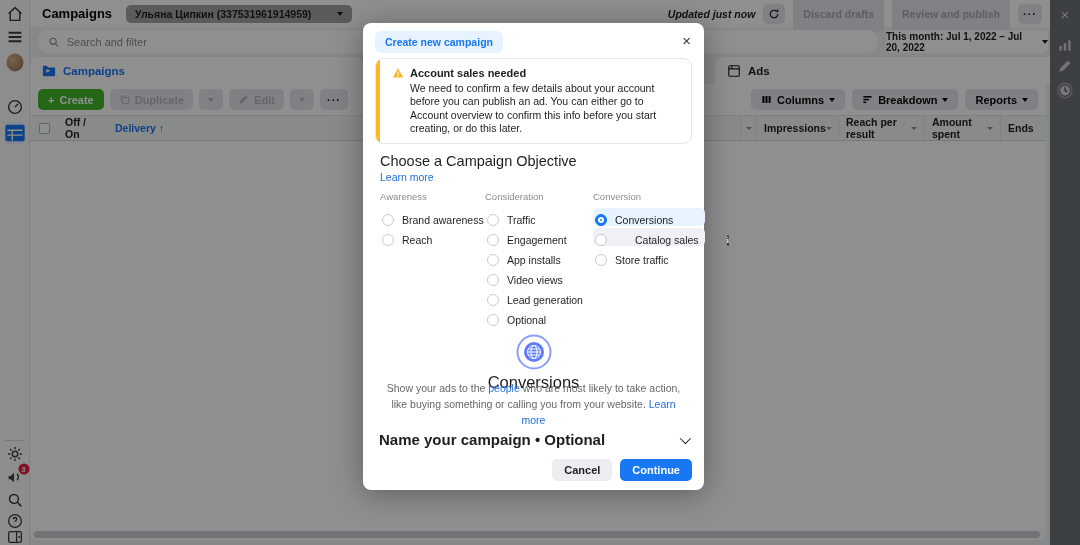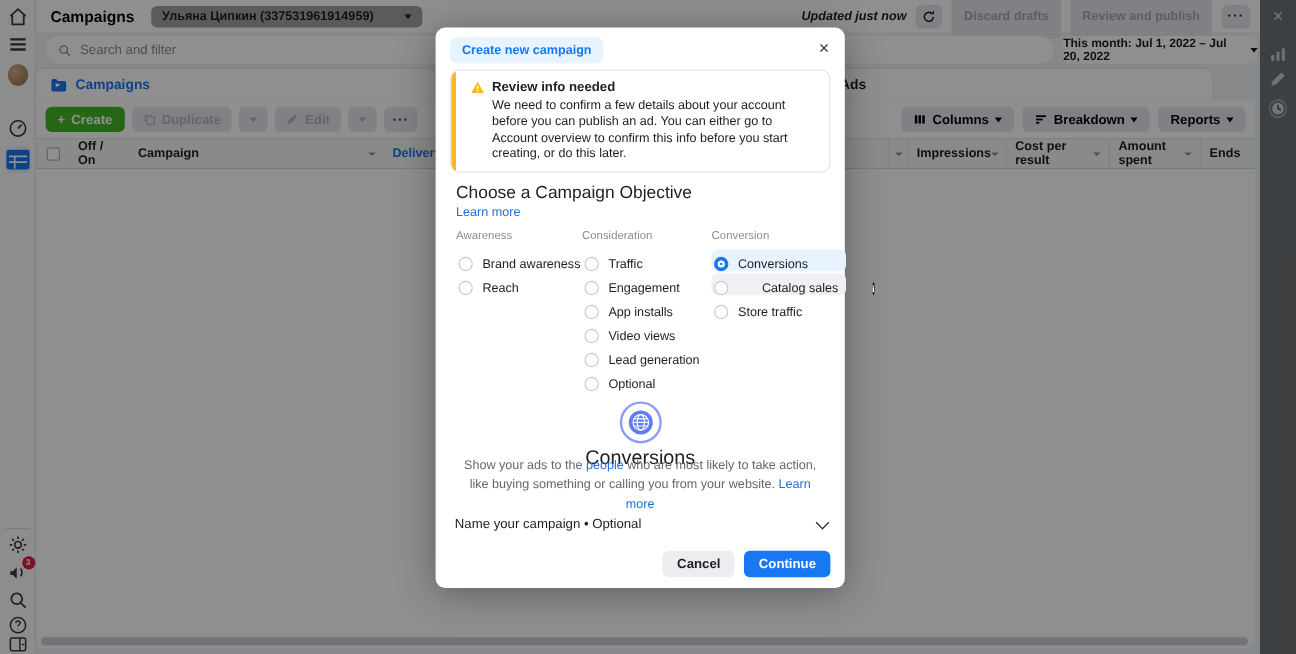--- a/index.html
+++ b/index.html
@@ -37,21 +37,21 @@
   
   .search-box { position:absolute; left:38px; top:30px; width:840px; height:23px; background:#FFFFFF; border-radius:14px; display:flex; align-items:center; gap:7px; padding:0 10px; color:#8A8D91; }
   .search-box svg { width:12px; height:12px; }
   .search-box input { border:none; outline:none; background:transparent; font-family:inherit; font-size:11px; color:#1C1E21; width:100%; }
   .search-box input::placeholder { color:#8A8D91; }
   .date-pill { position:absolute; left:886px; top:30px; width:162px; height:23px; background:#FFFFFF; border-radius:5px; display:flex; align-items:center; justify-content:center; gap:6px; font-size:10px; font-weight:bold; color:#1C1E21; }
 
   
   .tab-card { position:absolute; top:57px; height:27px; background:#FFFFFF; border-radius:7px 7px 0 0; display:flex; align-items:center; gap:7px; padding:0 12px; font-size:11.5px; font-weight:bold; color:#1C1E21; box-shadow:0 0 1px rgba(0,0,0,.12); }
   .tab-campaigns { left:30px; width:333px; color:#1877F2; }
-  .tab-ads { left:667px; width:343px; }
+  .tab-ads { left:715px; width:343px; }
   .tab-card svg { width:14px; height:14px; flex:0 0 auto; }
 
   
   .panel { position:absolute; left:30px; top:84px; width:1016px; height:446px; background:#FFFFFF; }
   .toolbar { display:flex; align-items:center; gap:6px; padding:5px 8px; height:31px; }
   .btn-create { height:21px; padding:0 10px; background:#42B72A; color:#FFFFFF; font-size:11px; font-weight:bold; }
   .btn-gray-dis { height:21px; padding:0 9px; background:#E4E6EB; color:#B3B7BC; font-size:11px; font-weight:bold; }
   .btn-caret-dis { width:24px; height:21px; background:#E4E6EB; color:#B3B7BC; }
   .btn-more2 { width:28px; height:21px; background:#E4E6EB; color:#1C1E21; font-size:11px; font-weight:bold; letter-spacing:1px; }
   .toolbar-right { margin-left:auto; display:flex; gap:7px; }
@@ -117,21 +117,21 @@
   .radio.on::before { content:""; position:absolute; inset:2px; border:2px solid #fff; border-radius:50%; }
   .obj-label { font-size:10.5px; color:#1C1E21; white-space:nowrap; }
   .info { margin-left:auto; width:11px; height:11px; border-radius:50%; background:#1C1E21; color:#fff; font-size:8px; font-weight:bold; line-height:11px; text-align:center; font-family:"Liberation Serif", serif; }
 
   .globe-wrap { position:absolute; left:50%; top:311px; transform:translateX(-50%); width:36px; height:36px; }
   .m-title { position:absolute; left:0; right:0; top:350px; text-align:center; font-size:16.5px; color:#1C1E21; }
   .m-desc { position:absolute; left:20px; right:20px; top:358px; text-align:center; font-size:10.5px; line-height:1.5; color:#65676B; }
   .m-desc a { color:#216FDB; text-decoration:none; }
 
   .name-row { position:absolute; left:0; right:0; top:408px; padding:0 16px; display:flex; align-items:center; justify-content:space-between; }
-  .name-label { font-size:11px; font-weight:normal; color:#1C1E21; }
+  .name-label { font-size:15px; font-weight:bold; color:#1C1E21; }
   .chev { width:8px; height:8px; border-right:1.6px solid #1C1E21; border-bottom:1.6px solid #1C1E21; transform:rotate(45deg) translateY(-2px); }
 
   .m-footer { position:absolute; right:12px; bottom:9px; display:flex; gap:8px;margin-top:28px; }
   .btn-cancel { height:22px; padding:0 12px; background:#EBEDF0; color:#1C1E21; font-size:11px; font-weight:bold; }
   .btn-continue { height:22px; padding:0 12px; background:#1877F2; color:#FFFFFF; font-size:11px; font-weight:bold; }
 </style>
 </head>
 <body>
 
 <div id="app">
@@ -293,38 +293,34 @@
             <span class="caret"></span>
         </button>
       </div>
     </div>
 
     <div class="thead">
       <div class="th th-check">
           <span class="checkbox"></span>
         </div>
       <div class="th th-offon">Off / On</div>
-      <div class="th th-campaign">
-        <span>Campaign</span>
-          <span class="caret sm"></span>
-      </div>
       <div class="th th-delivery">
         <span>Delivery</span>
           <span>↑</span>
       </div>
       <div class="th th-spacer"></div>
       <div class="th th-r th-caretonly">
           <span class="caret sm"></span>
         </div>
       <div class="th th-r th-impressions">
         <span>Impressions</span>
           <span class="caret sm"></span>
       </div>
       <div class="th th-r th-cost">
-        <span>Cost per result</span>
+        <span>Reach per result</span>
           <span class="caret sm"></span>
       </div>
       <div class="th th-r th-amount">
         <span>Amount spent</span>
           <span class="caret sm"></span>
       </div>
       <div class="th th-r th-ends">Ends</div>
     </div>
     <div class="tbody"></div>
   </div>
@@ -365,21 +361,21 @@
 
     <div class="warn-card">
       <div class="warn-stripe"></div>
       <div class="warn-inner">
         <div class="warn-title-row">
           <svg viewBox="0 0 16 16">
               <path d="M8 1.5 15 14H1L8 1.5z" fill="#F7B928"></path>
               <rect x="7.2" y="6" width="1.6" height="4" fill="#fff"></rect>
               <rect x="7.2" y="11" width="1.6" height="1.6" fill="#fff"></rect>
             </svg>
-          <span class="warn-title">Review info needed</span>
+          <span class="warn-title">Account sales needed</span>
         </div>
         <div class="warn-body">We need to confirm a few details about your account before you can publish an ad. You can either go to Account overview to confirm this info before you start creating, or do this later.</div>
         <button class="pill warn-btn">Go to Account overview</button>
       </div>
     </div>
 
     <div class="m-heading">Choose a Campaign Objective</div>
     <a class="m-learn" href="#">Learn more</a>
 
     <div class="obj-cols">

